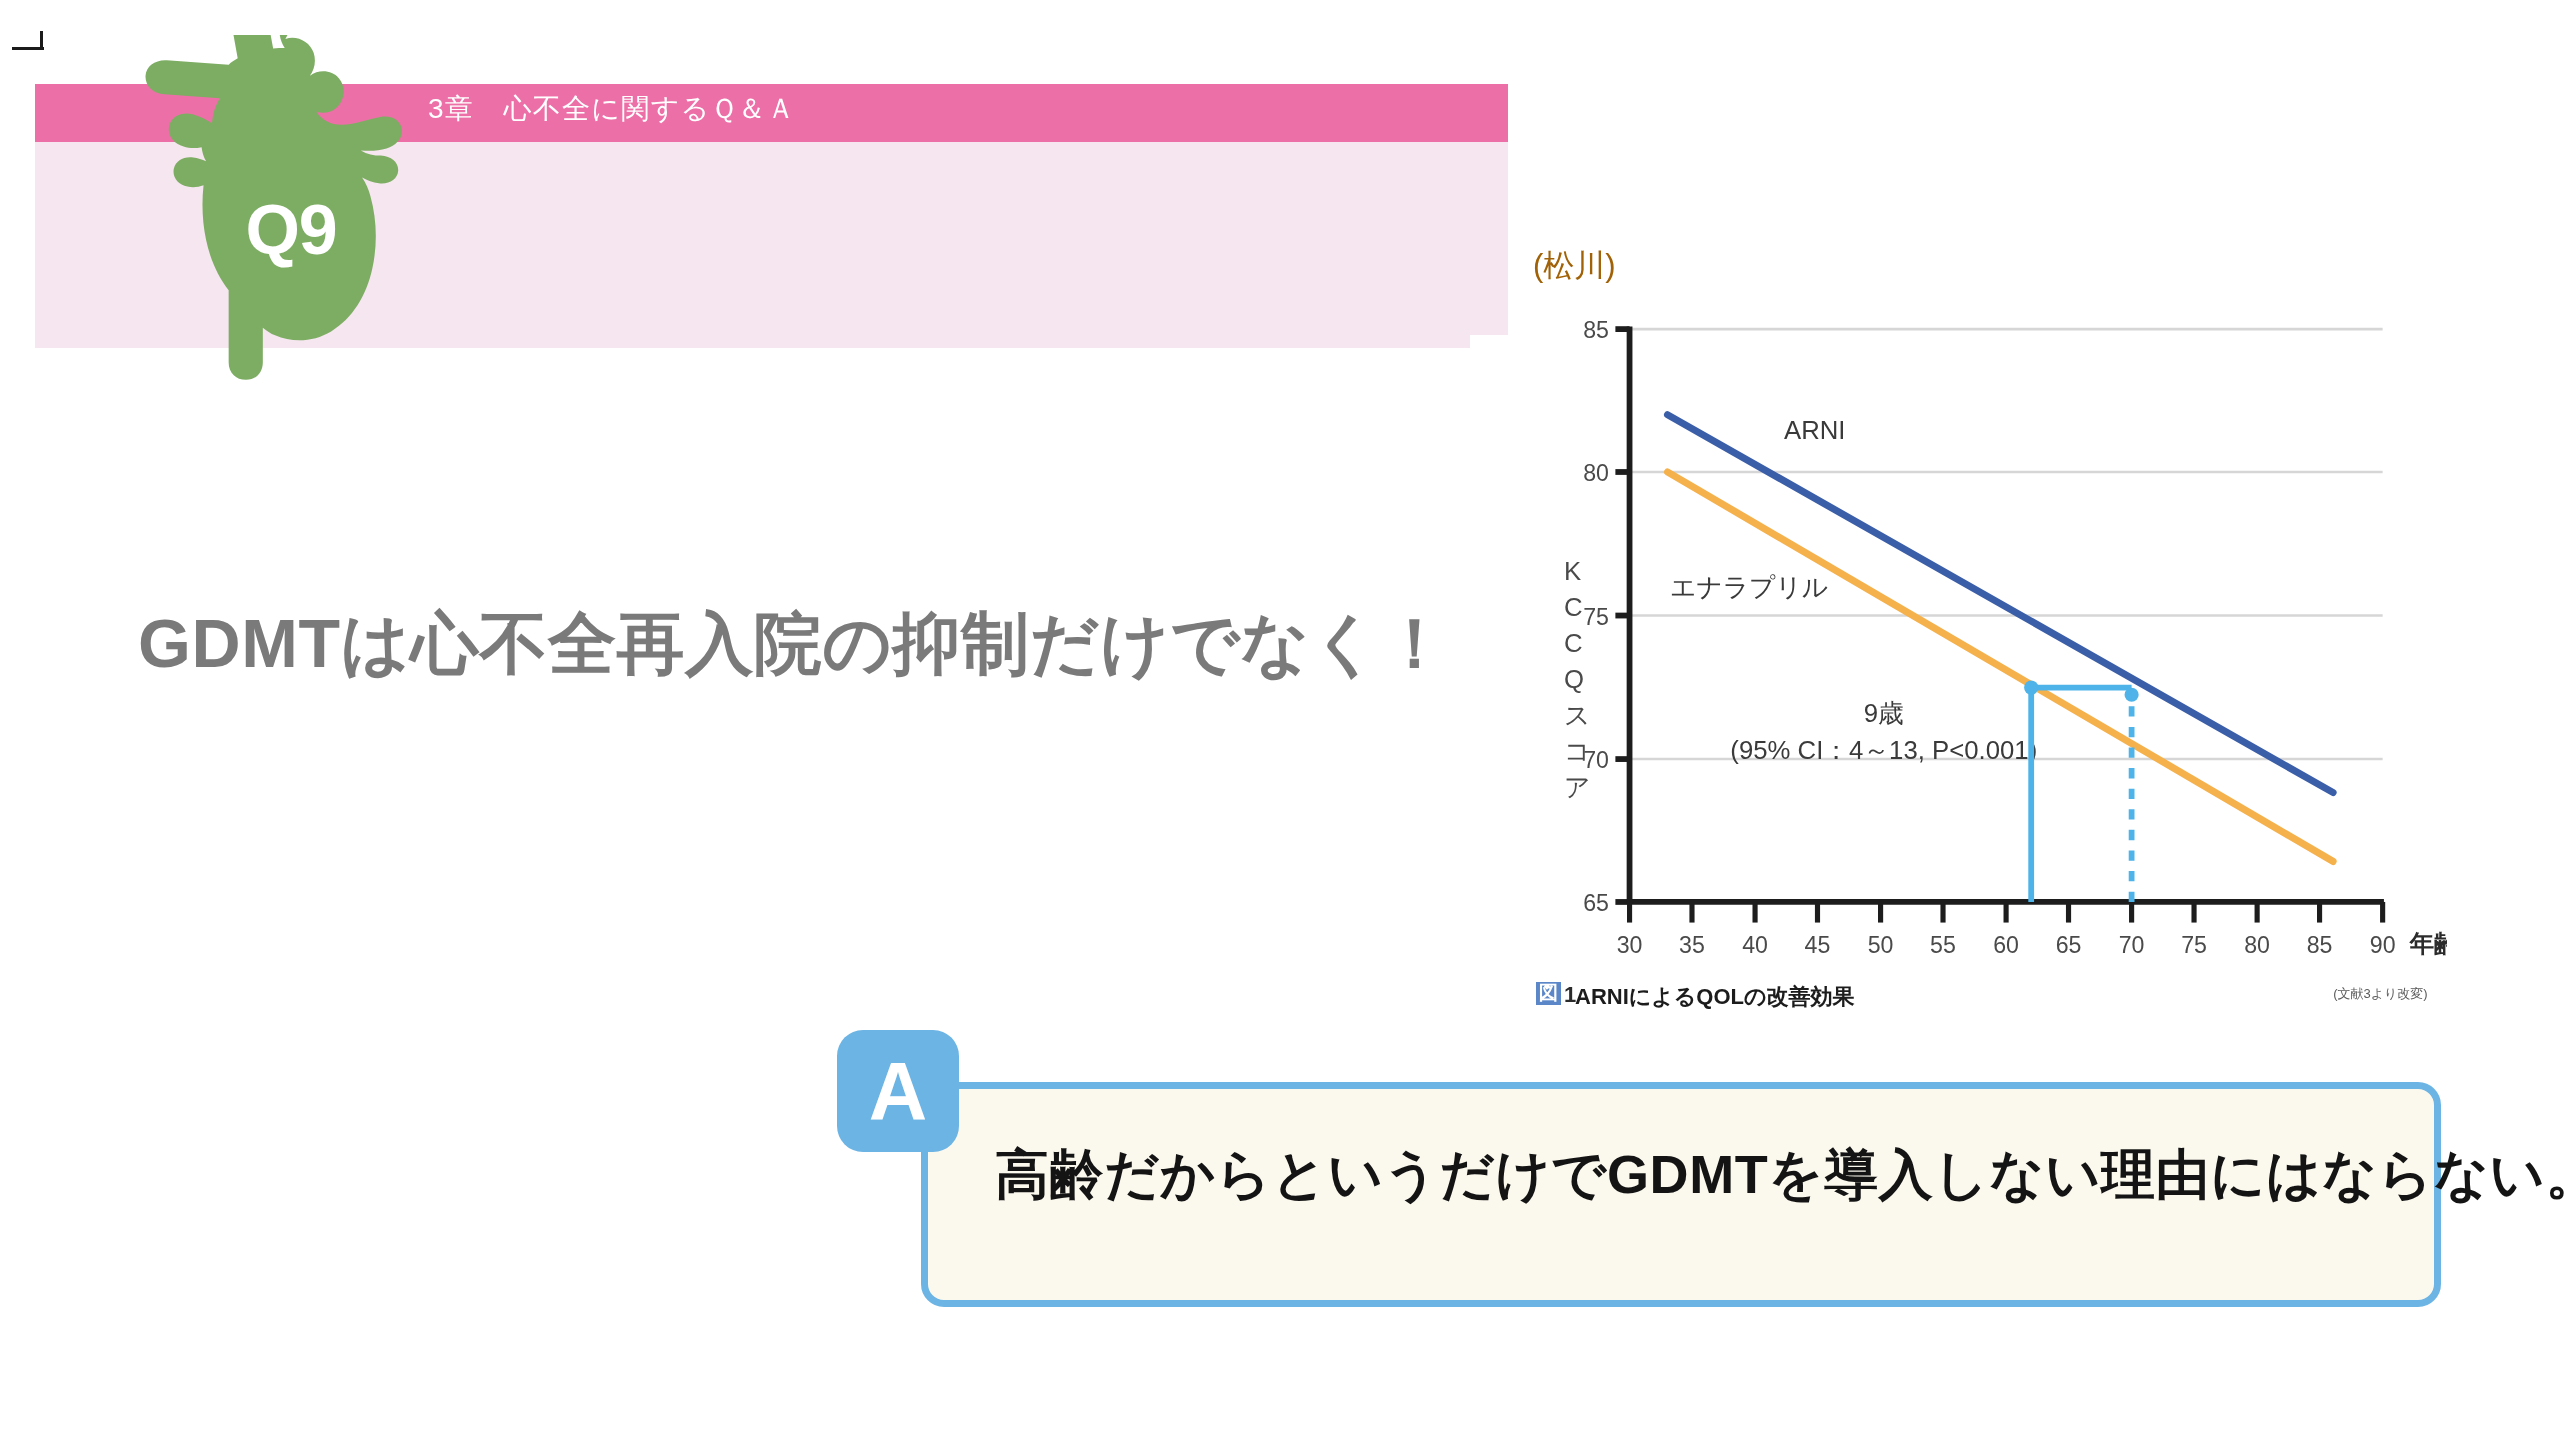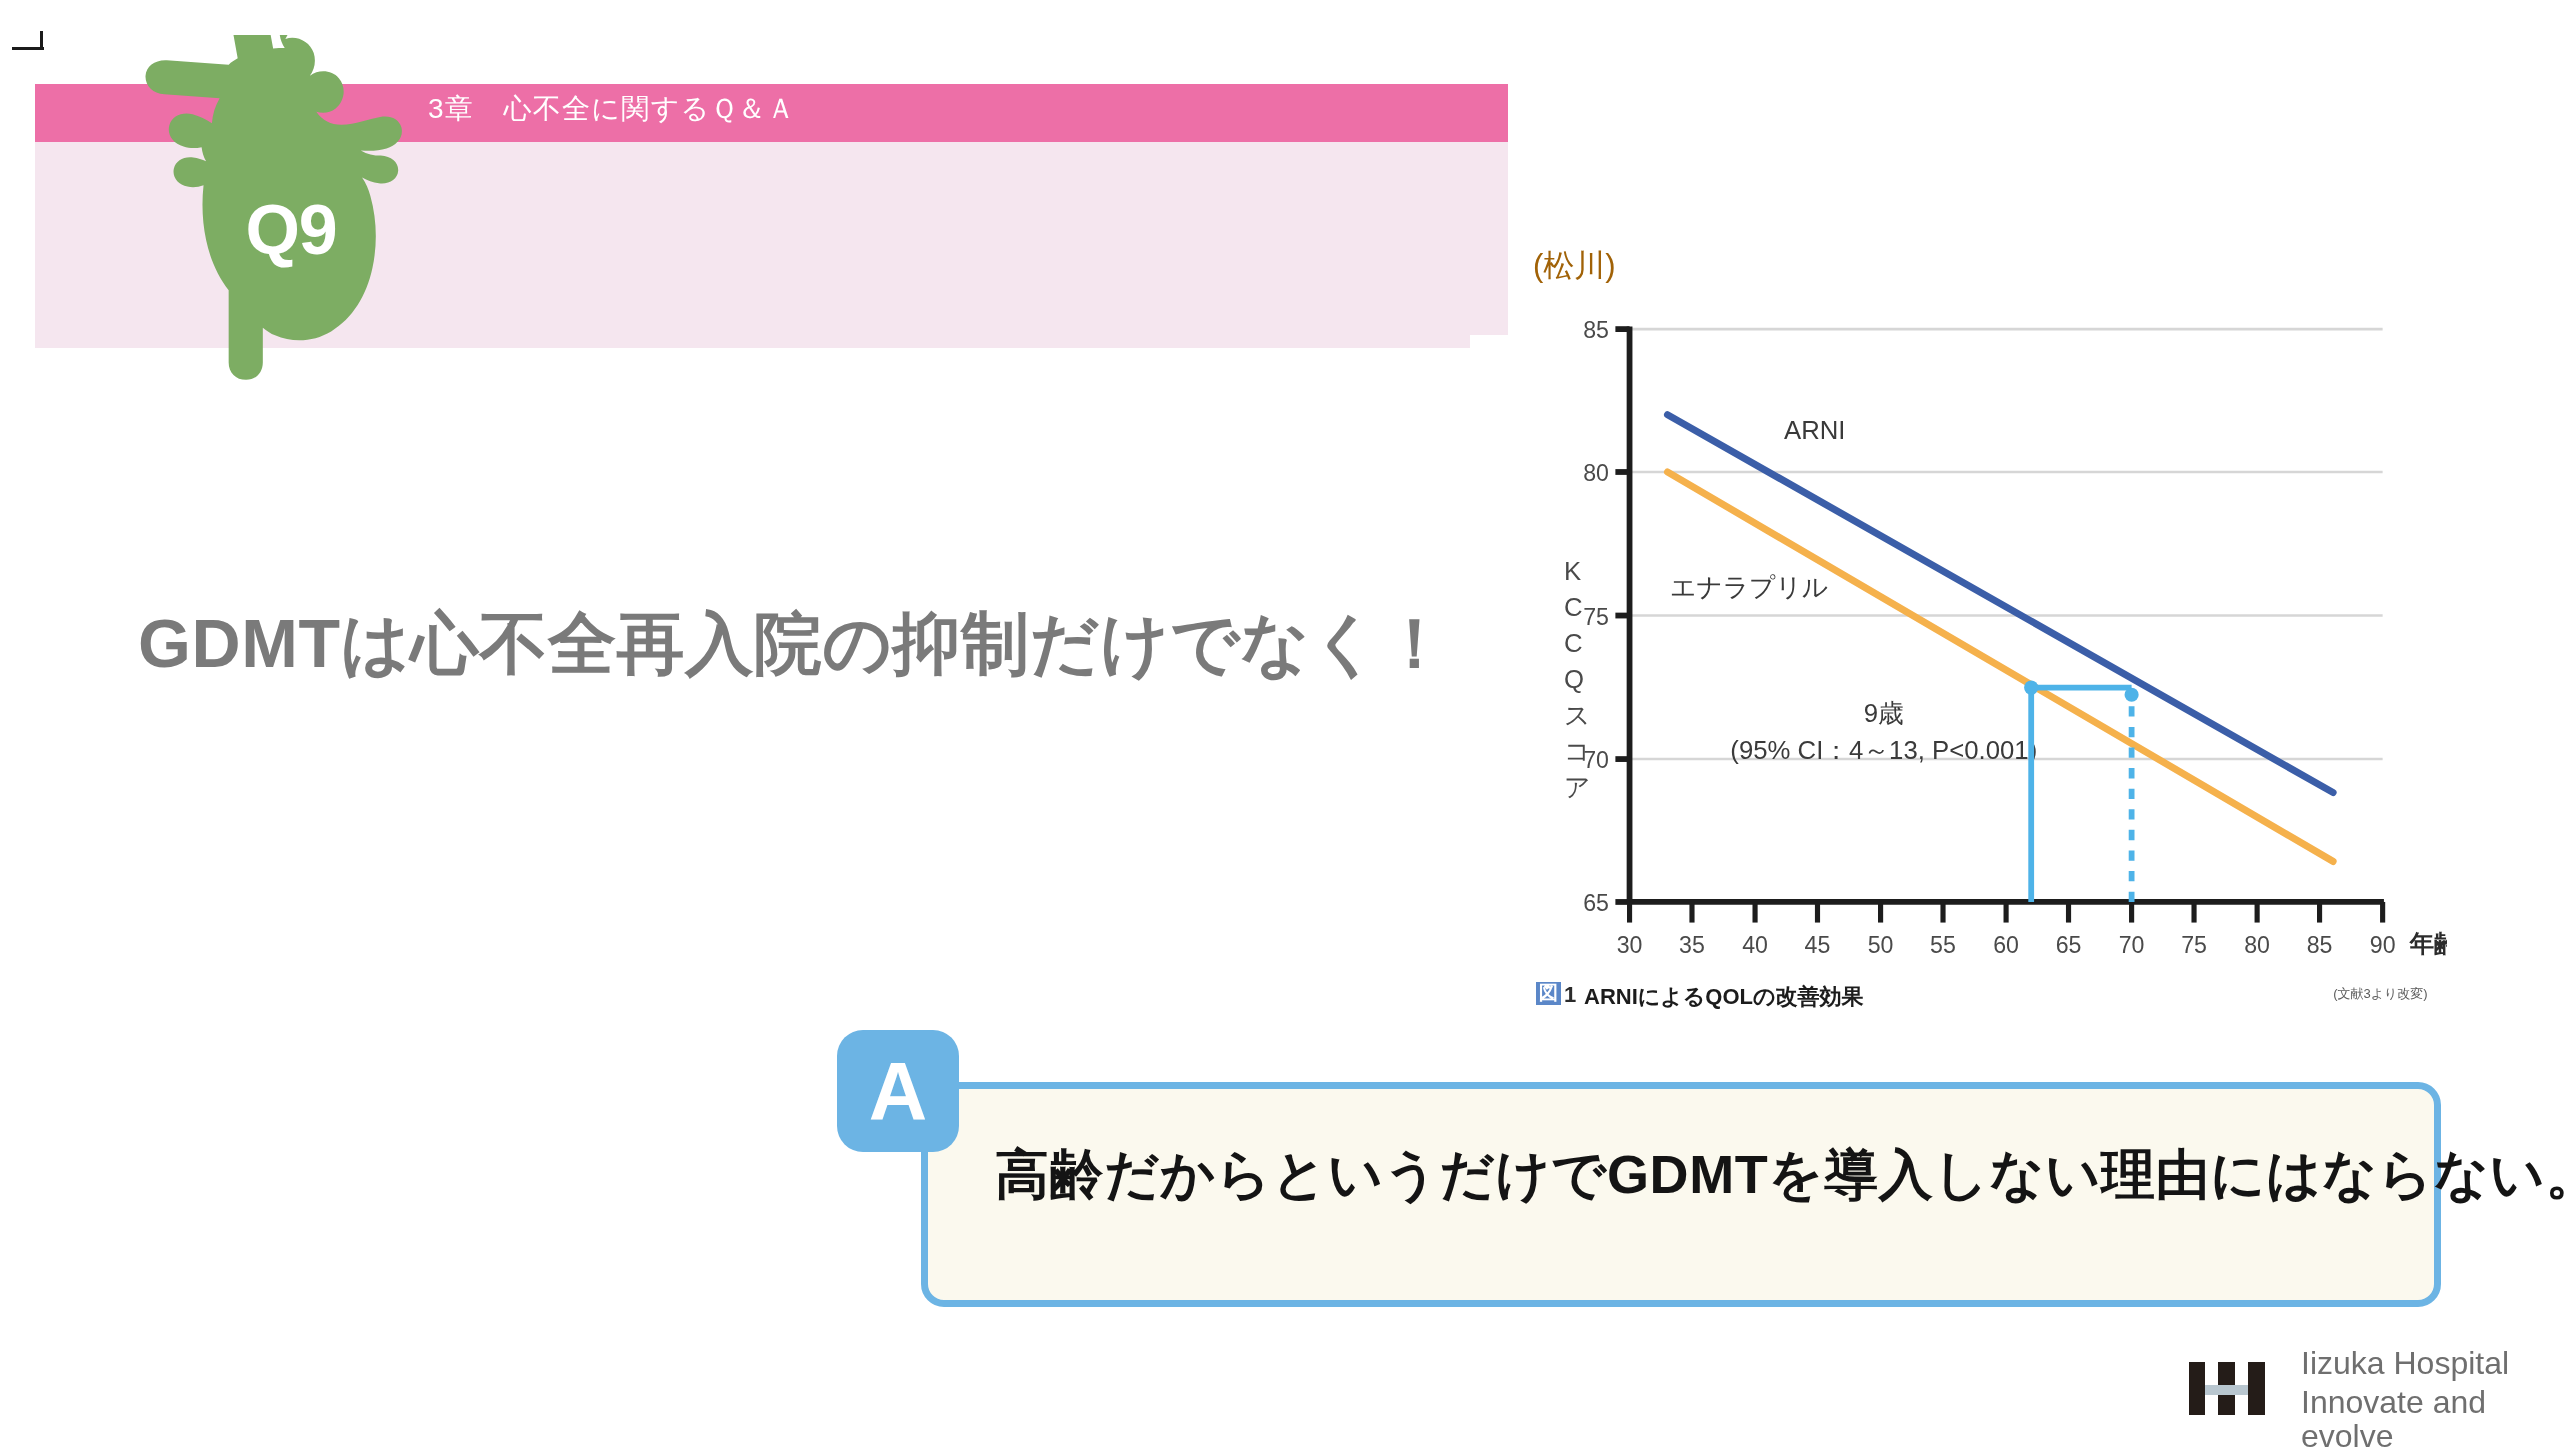--- a/index.html
+++ b/index.html
@@ -40,21 +40,21 @@
 
   
   .fig{position:absolute;left:1533px;top:232px;width:914px;height:773px;}
   .fig-author{position:absolute;left:0px;top:13px;color:#a16207;font-size:31px;}
   .chart-box{position:absolute;left:0px;top:71px;width:914px;height:683px;}
   .chart-box svg{display:block;width:914px;height:683px;}
   .fig-caption{position:absolute;left:0px;top:747px;width:914px;height:39px;}
   .fig-num{position:absolute;left:2.6px;top:2.6px;background:#5B87C8;color:#fff;
      font-size:19.3px;font-weight:bold;padding:1.9px 3.2px;line-height:1;}
   .fig-num-n{position:absolute;left:31px;top:2.6px;color:#2b2b2b;font-size:22px;font-weight:bold;}
-  .fig-cap-text{position:absolute;left:51px;top:2.6px;color:#1c1c1c;font-size:22px;font-weight:bold;}
+  .fig-cap-text{position:absolute;left:42px;top:2.6px;color:#1c1c1c;font-size:22px;font-weight:bold;}
   .fig-source{position:absolute;right:19.3px;top:6.4px;color:#5a5a5a;font-size:13px;}
 
   .citation{position:absolute;left:1401px;top:985px;color:#7b7b7b;font-size:33px;white-space:nowrap;}
 
   
   .ans-box{position:absolute;left:921px;top:1082px;width:1520px;height:225px;
      background:#FBF9EE;border:7px solid #6CB4E4;border-radius:23px;box-sizing:border-box;}
   .ans-badge{position:absolute;left:837px;top:1030px;width:122px;height:122px;
      background:#6CB4E4;border-radius:26px;display:flex;align-items:center;justify-content:center;}
   .ans-badge span{color:#fff;font-size:81px;font-weight:bold;line-height:1;}
@@ -215,25 +215,15 @@
 
 
   <div class="ans-box"></div>
   <div class="ans-badge">
     <span>A</span>
   </div>
   <div class="ans-lines">
     <div class="ans-line">高齢だからというだけでGDMTを導入しない理由にはならない。</div>
   </div>
 
-  <div class="logo">
-    <div class="logo-mark">
-      <i class="b1"></i>
-        <i class="b2"></i>
-        <i class="b3"></i>
-        <i class="cross"></i>
-    </div>
-    <div class="logo-text1">Iizuka Hospital</div>
-    <div class="logo-text2">Innovate and evolve</div>
-  </div>
 
 </div>
 
 
 </body></html>

